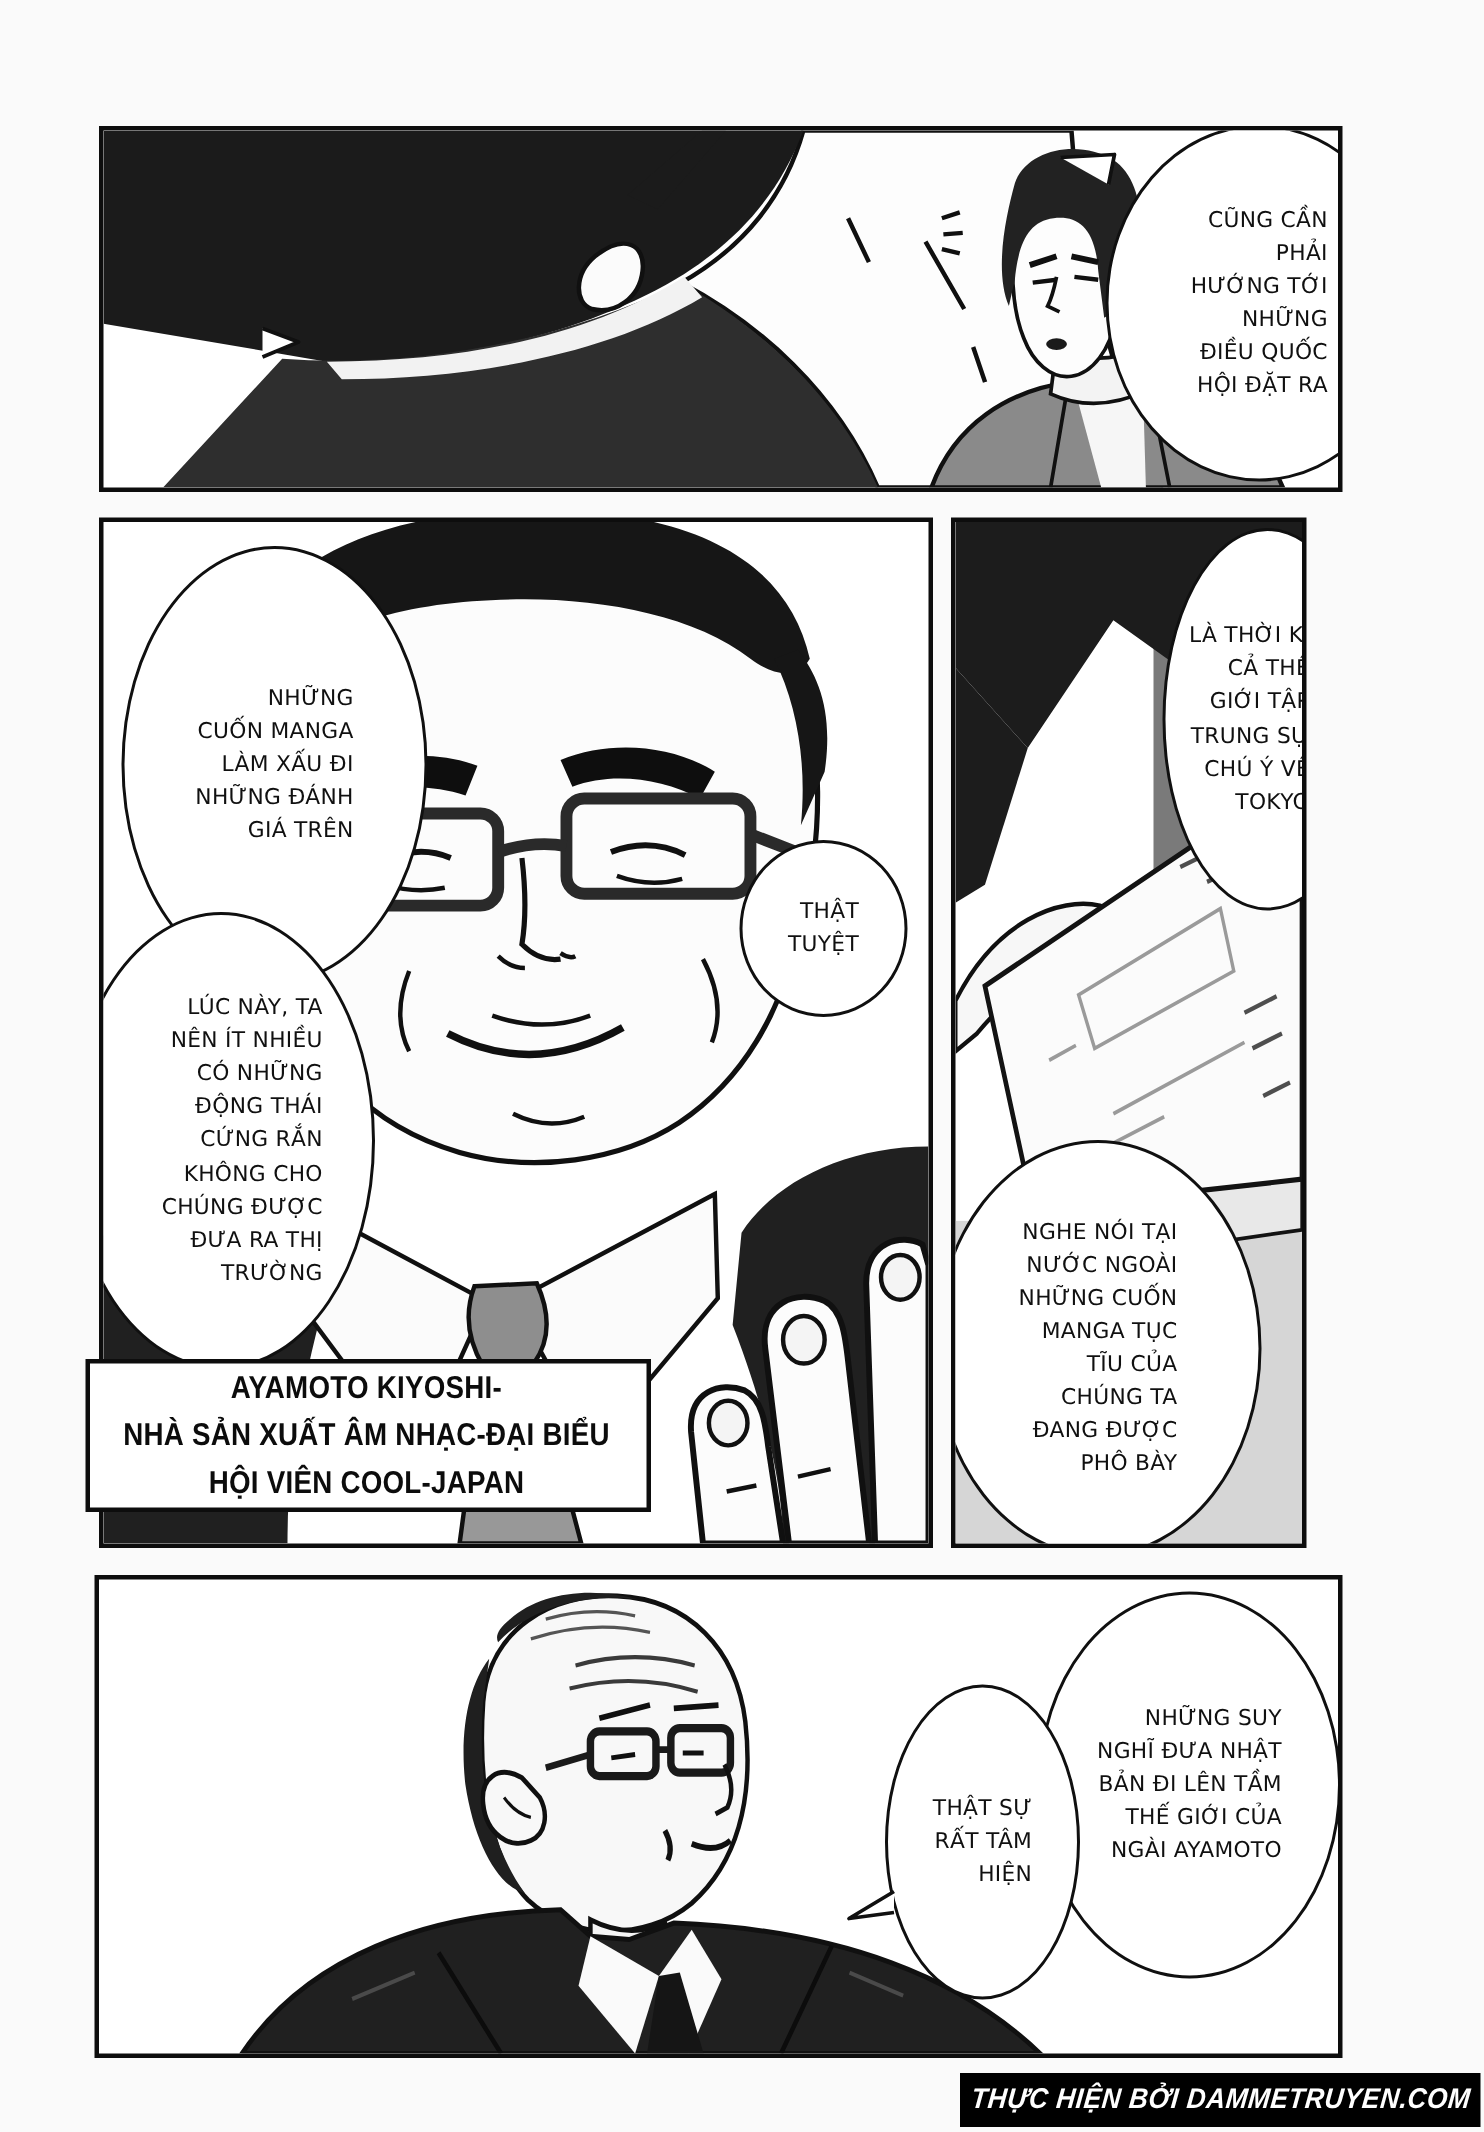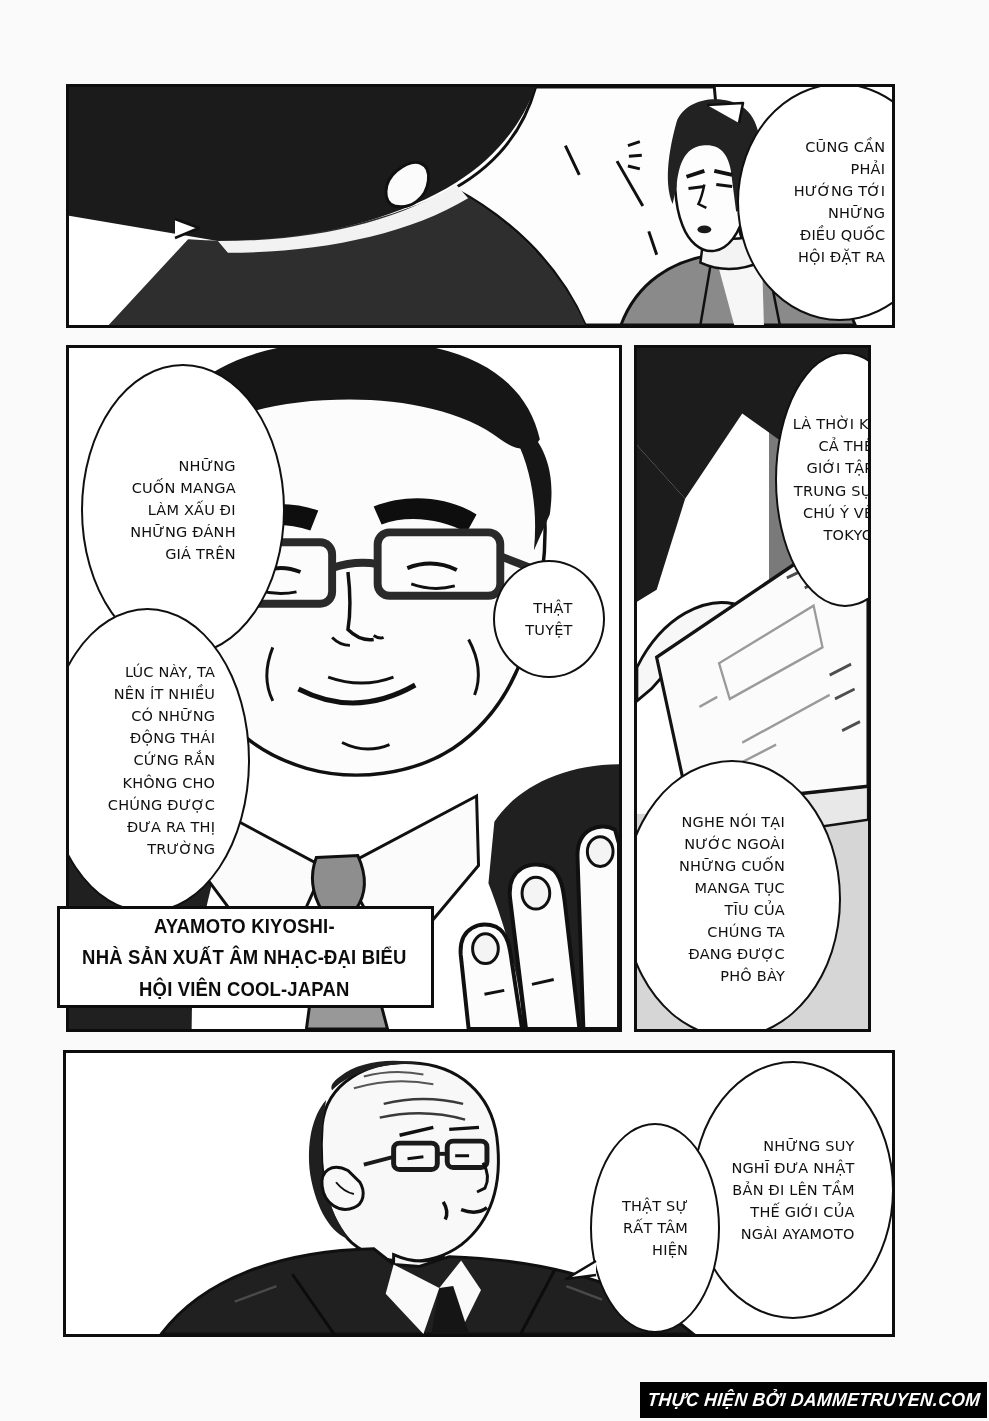--- a/index.html
+++ b/index.html
@@ -205,21 +205,21 @@
 PHÔ BÀY</span>
     </div>
   </div>
 
   <div class="caption">
     <span class="txt">AYAMOTO KIYOSHI-
 NHÀ SẢN XUẤT ÂM NHẠC-ĐẠI BIỂU
 HỘI VIÊN COOL-JAPAN</span>
   </div>
 
-  <div class="panel" style="left:63px;top:1050px;width:832px;height:287px;">
+  <div class="panel" style="left:63px;top:1050px;width:832px;height:322px;">
     <svg class="art" viewBox="0 0 832 287" preserveAspectRatio="none">
 
       <path d="M258,74 C262,30 304,8 348,10 C396,12 428,42 434,86 C440,134 428,172 398,196 C366,220 316,218 288,194 C264,172 254,126 258,74 Z" fill="#f8f8f8" stroke="#101010" stroke-width="3"></path>
       <path d="M258,74 C254,120 262,160 286,190 C268,186 252,160 246,124 C242,92 248,64 262,48 Z" fill="#1f1f1f"></path>
       <path d="M268,38 C290,16 330,8 362,12 C330,4 296,8 276,24 C268,30 266,34 268,38 Z" fill="#1f1f1f"></path>
       <path d="M300,24 q30,-8 60,-2 M290,36 q40,-12 80,-4" stroke="#555555" stroke-width="2" fill="none"></path>
       <path d="M320,52 q40,-10 80,0 M316,66 q44,-10 86,2" stroke="#3a3a3a" stroke-width="2.5" fill="none"></path>
       <path d="M284,120 c-16,-8 -28,0 -26,16 c2,18 18,28 32,22 c10,-4 12,-16 6,-26 Z" fill="#f8f8f8" stroke="#101010" stroke-width="3"></path>
       <path d="M272,132 q8,10 18,12" stroke="#101010" stroke-width="2" fill="none"></path>
       <g fill="none" stroke="#1a1a1a">

